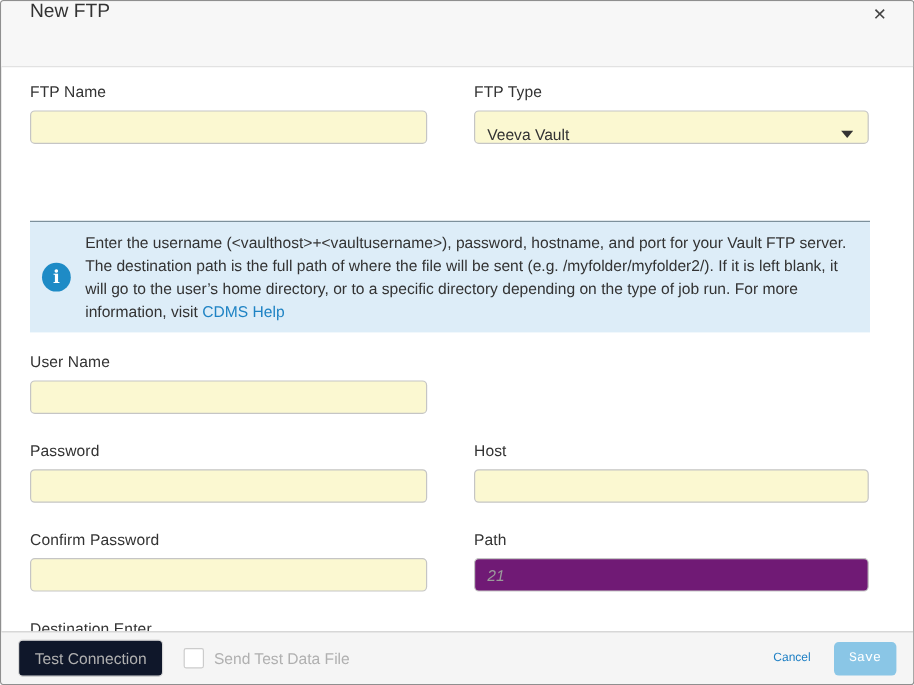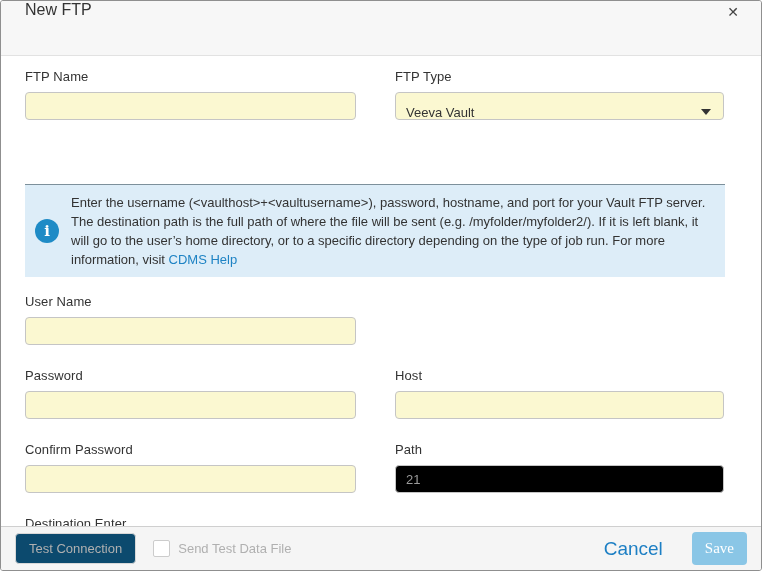--- a/index.html
+++ b/index.html
@@ -33,21 +33,21 @@
     margin-bottom: 8px; letter-spacing: .1px;
   }
   input.text {
     width: 100%; height: 28px;
     border: 1px solid #c5c5c5; border-radius: 4px;
     padding: 0 10px; font-size: 13px; color: #333;
     font-family: "Liberation Sans", sans-serif;
     background: #ffffff; outline: none;
   }
   input.text.yellow { background: #fbf8d1; }
-  input.text.disabled { background: #000000; color: #9b9b9b; }
+  input.text.disabled { background: #701a75; color: #9b9b9b; font-style: italic; }
   .dropdown {
     height: 28px; background: #fbf8d1;
     border: 1px solid #c5c5c5; border-radius: 4px;
     display: flex; align-items: center; justify-content: space-between;
     padding: 12px 12px 0 10px; font-size: 13px; color: #333; cursor: pointer;
   }
   .caret {
     width: 0; height: 0;
     border-left: 5px solid transparent; border-right: 5px solid transparent;
     border-top: 6px solid #333;
@@ -68,41 +68,41 @@
   .info-text {
     font-size: 13px; line-height: 19px; color: #333;
   }
   .info-text a { color: #1e83c4; text-decoration: none; cursor: pointer; }
   .footer {
     position: absolute; left: 0; right: 0; bottom: 0; height: 44px;
     background: #f5f5f5; border-top: 1px solid #cfcfcf;
     display: flex; align-items: center; padding: 0 14px;
   }
   .btn-test {
-    background: #0c4a6e; border: 1px solid #d8d8d8; border-radius: 4px;
+    background: #0f172a; border: 1px solid #d8d8d8; border-radius: 4px;
     color: #b0b0b0; font-size: 13px; padding: 7px 13px;
     font-family: "Liberation Sans", sans-serif; cursor: default;
   }
   .chk-wrap { display: flex; align-items: center; margin-left: 17px; }
   .chk {
     appearance: none; -webkit-appearance: none;
     width: 17px; height: 17px; margin: 0;
     border: 1px solid #cccccc; border-radius: 2px; background: #fff;
     cursor: pointer;
   }
   .chk-label { font-size: 13px; color: #b0b0b0; margin-left: 8px; }
   .spacer { flex: 1; }
   .link-cancel {
-    color: #1d7fc4; font-size: 19px; margin-right: 29px; cursor: pointer;
+    color: #1d7fc4; font-size: 10px; margin-right: 19px; cursor: pointer;
     text-decoration: none;
   }
   .btn-save {
     background: #8ac6e6; border: none; border-radius: 4px;
-    color: #ffffff; font-size: 15px; padding: 8px 13px;
-    font-family: Liberation Serif, serif; cursor: pointer;
+    color: #ffffff; font-size: 11px; padding: 8px 13px;
+    font-family: Liberation Mono, monospace; cursor: pointer;
   }
 </style>
 </head>
 <body>
 
 <div class="dialog">
 
   <div class="dialog-header">
     <div class="dialog-title">New FTP</div>
     <div class="close-btn">✕</div>

